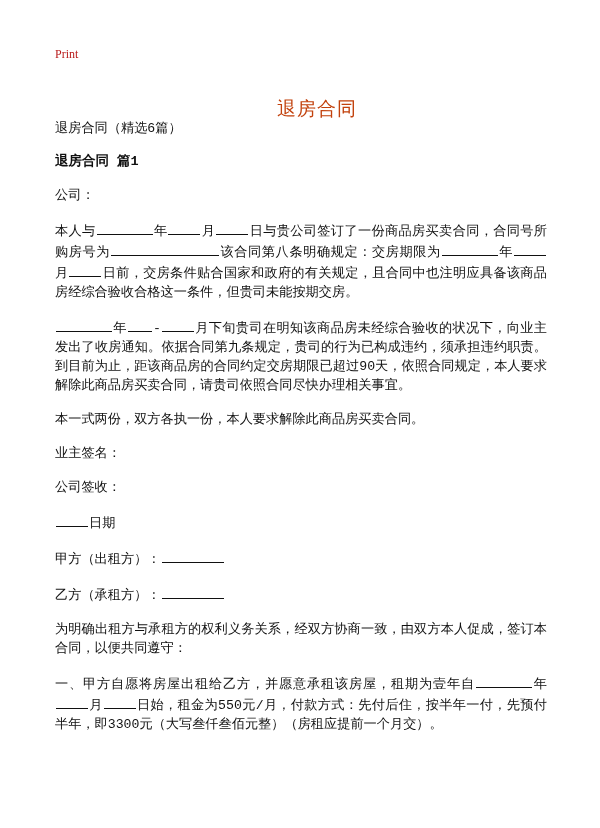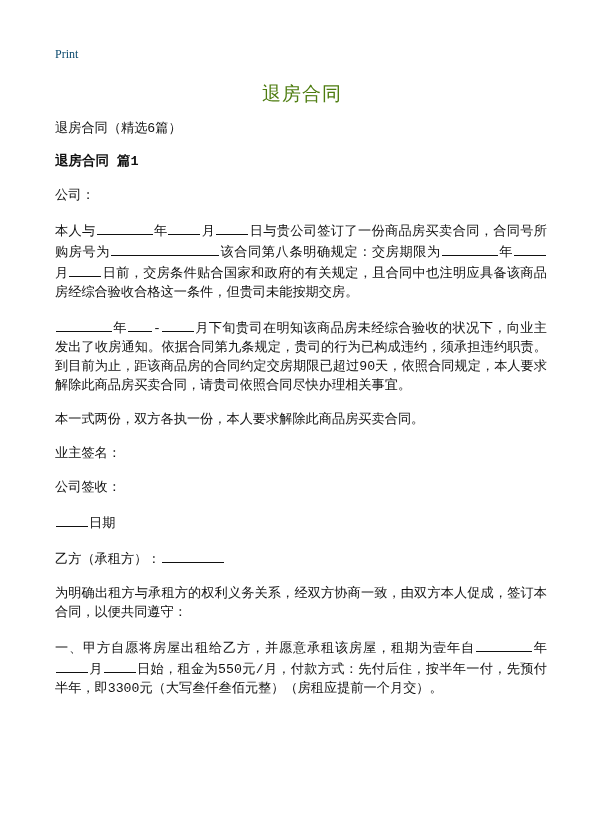--- a/index.html
+++ b/index.html
@@ -20,33 +20,33 @@
       left: 55px;
       top: 0;
       width: 492px;
     }
     .print-label {
       position: absolute;
       left: 0;
       top: 47px;
       font-family: "Liberation Serif", "DejaVu Serif", serif;
       font-size: 12px;
-      color: #0c4a6e;
+      color: #b91c1c;
     }
     .doc-title {
       position: absolute;
       left: 0;
       top: 80px;
       width: 492px;
       text-align: center;
       font-size: 19px;
       font-weight: normal;
       letter-spacing: 1px;
-      color: #4d7c0f;
-      margin: 1px;
+      color: #c2410c;
+      margin: 16px;
     }
     .flow {
       position: absolute;
       left: 0;
       top: 119px;
       width: 492px;
       font-size: 13.2px;
       line-height: 19px;
       font-family: Liberation Mono, monospace;
     }
@@ -91,17 +91,18 @@
     <p><span>本人与</span><span class="blank b8"></span><span>年</span><span class="blank b4"></span><span>月</span><span class="blank b4"></span><span>日与贵公司签订了一份商品房买卖合同，合同号所购房号为</span><span class="blank b16"></span><span>该合同第八条明确规定：交房期限为</span><span class="blank b8"></span><span>年</span><span class="blank b4"></span><span>月</span><span class="blank b4"></span><span>日前，交房条件贴合国家和政府的有关规定，且合同中也注明应具备该商品房经综合验收合格这一条件，但贵司未能按期交房。</span></p>
 
     <p><span class="blank b8"></span><span>年</span><span class="blank b3"></span><span>-</span><span class="blank b4"></span><span>月下旬贵司在明知该商品房未经综合验收的状况下，向业主发出了收房通知。依据合同第九条规定，贵司的行为已构成违约，须承担违约职责。到目前为止，距该商品房的合同约定交房期限已超过90天，依照合同规定，本人要求解除此商品房买卖合同，请贵司依照合同尽快办理相关事宜。</span></p>
 
     <p>本一式两份，双方各执一份，本人要求解除此商品房买卖合同。</p>
 
     <p class="sign-line">业主签名：</p>
     <p class="sign-line">公司签收：</p>
     <p class="sign-line"><span class="blank b4"></span><span>日期</span></p>
 
+    <p><span>甲方（出租方）：</span><span class="blank b10"></span></p>
     <p><span>乙方（承租方）：</span><span class="blank b10"></span></p>
     <p>为明确出租方与承租方的权利义务关系，经双方协商一致，由双方本人促成，签订本合同，以便共同遵守：</p>
     <p><span>一、甲方自愿将房屋出租给乙方，并愿意承租该房屋，租期为壹年自</span><span class="blank b8"></span><span>年</span><span class="blank b4"></span><span>月</span><span class="blank b4"></span><span>日始，租金为550元/月，付款方式：先付后住，按半年一付，先预付半年，即3300元（大写叁仟叁佰元整）（房租应提前一个月交）。</span></p>
   </div>
 </div>
 
 </body></html>

